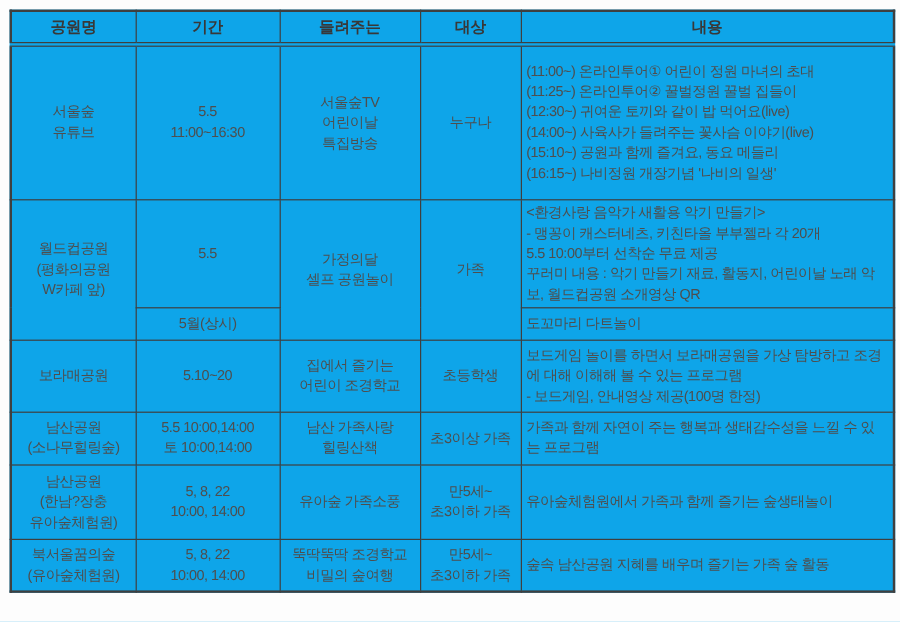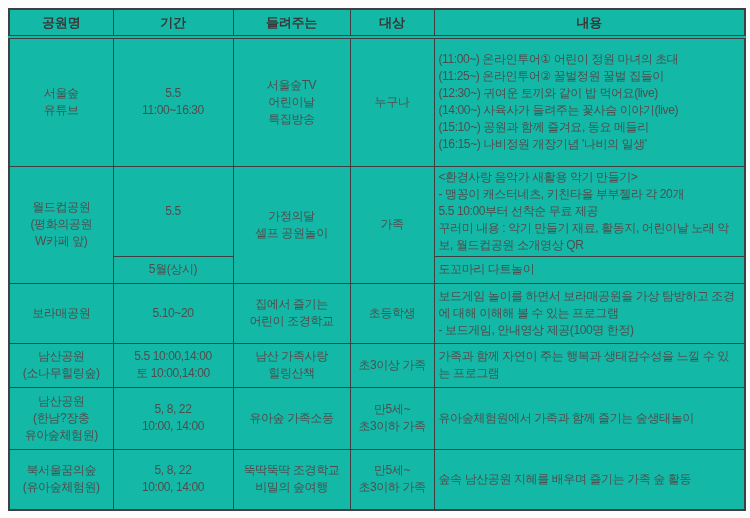--- a/index.html
+++ b/index.html
@@ -17,21 +17,21 @@
     overflow: hidden;
   }
   table.program-table {
     position: absolute;
     left: 8px;
     top: 8px;
     width: 736px;
     border-collapse: collapse;
     table-layout: fixed;
     border: 2px solid #3f3f3f;
-    background: #14b8a6;
+    background: #0ea5e9;
   }
   table.program-table th,
   table.program-table td {
     border: 1px solid #3f3f3f;
     color: #4e4e4e;
     font-size: 12px;
     line-height: 17px;
     letter-spacing: -0.4px;
     vertical-align: middle;
     white-space: pre-line;
@@ -128,21 +128,21 @@
         <td class="c">남산공원
 (한남?장충
 유아숲체험원)</td>
         <td class="c">5, 8, 22
 10:00, 14:00</td>
         <td class="c">유아숲 가족소풍</td>
         <td class="c">만5세~
 초3이하 가족</td>
         <td class="l">유아숲체험원에서 가족과 함께 즐기는 숲생태놀이</td>
       </tr>
-      <tr style="height:61px">
+      <tr style="height:44px">
         <td class="c">북서울꿈의숲
 (유아숲체험원)</td>
         <td class="c">5, 8, 22
 10:00, 14:00</td>
         <td class="c">뚝딱뚝딱 조경학교
 비밀의 숲여행</td>
         <td class="c">만5세~
 초3이하 가족</td>
         <td class="l">숲속 남산공원 지혜를 배우며 즐기는 가족 숲 활동</td>
       </tr>

